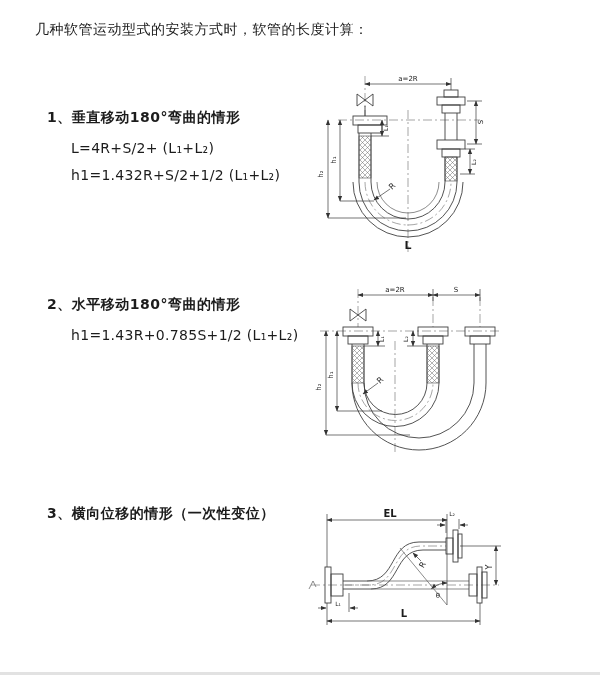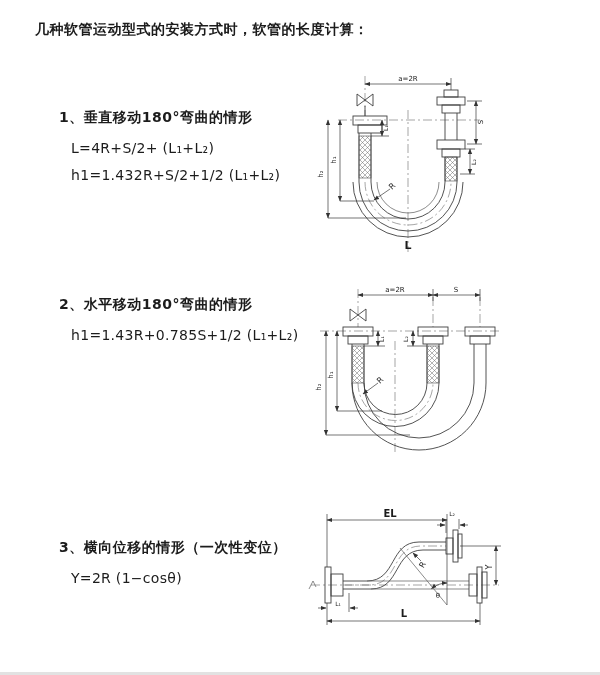--- a/index.html
+++ b/index.html
@@ -1,23 +1,23 @@
 <!DOCTYPE html>
 <html><head>
 <meta charset="utf-8">
 <style>
   html,body{margin:0;padding:0;}
   body{
     width:600px;height:675px;position:relative;background:#ffffff;
     font-family:"DejaVu Sans","Liberation Sans",sans-serif;color:#1c1c1c;
     overflow:hidden;
   }
-  .title{position:absolute;left:35px;top:21px;font-size:14px;font-weight:bold;letter-spacing:.5px;white-space:nowrap;text-align:right;}
+  .title{position:absolute;left:35px;top:21px;font-size:14px;font-weight:normal;letter-spacing:.5px;white-space:nowrap;text-align:right;}
   .section{position:absolute;left:47px;width:290px;}
-  .sec-head{font-size:14px;font-weight:bold;letter-spacing:.5px;margin:0 0 13px 12px;white-space:nowrap;}
+  .sec-head{font-size:14px;font-weight:bold;letter-spacing:.5px;margin:0 0 13px 0;white-space:nowrap;}
   .formula{font-size:14px;letter-spacing:.3px;margin:8px 0 11px 24px;white-space:nowrap;}
   svg.diagram{position:absolute;overflow:visible;}
   .out{stroke:#3f3f3f;stroke-width:.9;fill:none;}
   .thin{stroke:#5a5a5a;stroke-width:.7;fill:none;}
   .dim{stroke:#3a3a3a;stroke-width:.7;fill:none;}
   .cl{stroke:#6a6a6a;stroke-width:.6;fill:none;stroke-dasharray:9 3 2 3;}
   .braidbox{fill:url(#braid);stroke:#4a4a4a;stroke-width:.6;}
   text{fill:#1c1c1c;font-family:"DejaVu Sans","Liberation Sans",sans-serif;}
   .dl{font-size:7px;}
   .dl6{font-size:6px;}
@@ -46,23 +46,22 @@
   <div class="sec-head">1、垂直移动180°弯曲的情形</div>
   <div class="formula">L=4R+S/2+ (L₁+L₂)</div>
   <div class="formula">h1=1.432R+S/2+1/2 (L₁+L₂)</div>
 </div>
 
 <div class="section" style="top:296px">
   <div class="sec-head">2、水平移动180°弯曲的情形</div>
   <div class="formula">h1=1.43R+0.785S+1/2 (L₁+L₂)</div>
 </div>
 
-<div class="section" style="top:539px">
+<div class="section" style="top:505px">
   <div class="sec-head">3、横向位移的情形（一次性变位）</div>
-  <div class="formula">Y=2R (1−cosθ)</div>
 </div>
 
 <svg class="diagram" style="left:310px;top:70px" width="278" height="192" viewBox="0 0 278 192">
 
   <path class="cl" d="M55,6 V46"></path>
   <path class="cl" d="M98,40 V182"></path>
   <path class="cl" d="M28,50 H170"></path>
 
   <g>
     <path class="out" d="M47,24 L55,30 L47,36 Z M63,24 L55,30 L63,36 Z M55,36 V46"></path>

